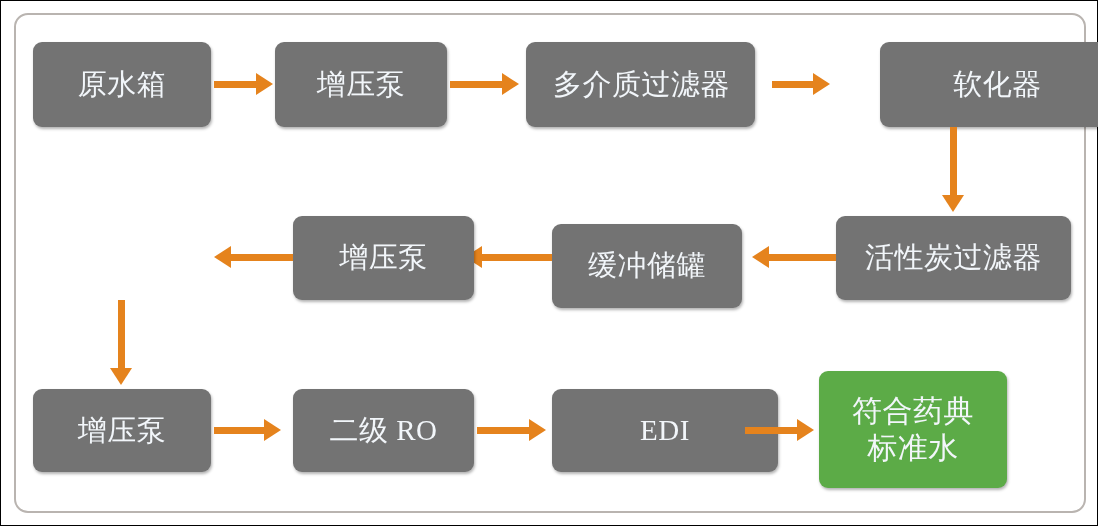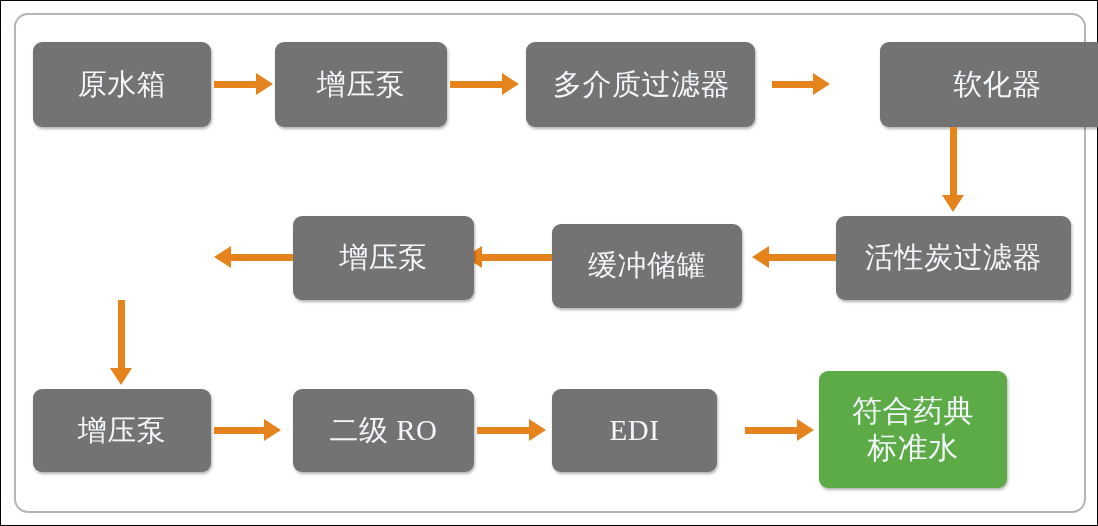--- a/index.html
+++ b/index.html
@@ -141,21 +141,21 @@
   <div class="arrow-h" style="left:213px;top:426px;width:56px;"></div>
   <div class="head right" style="left:263px;top:418px;"></div>
 
   <div class="node blue" style="left:292px;top:388px;width:181px;height:83px;">
     <span>二级 RO</span>
   </div>
 
   <div class="arrow-h" style="left:476px;top:426px;width:58px;"></div>
   <div class="head right" style="left:528px;top:418px;"></div>
 
-  <div class="node blue" style="left:551px;top:388px;width:165px;height:83px;">
+  <div class="node blue" style="left:551px;top:388px;width:226px;height:83px;">
     <span>EDI</span>
   </div>
 
   <div class="arrow-h" style="left:744px;top:426px;width:58px;"></div>
   <div class="head right" style="left:796px;top:418px;"></div>
 
   <div class="node green" style="left:818px;top:370px;width:188px;height:117px;align-items:center;">
     <span>符合药典
 标准水</span>
   </div>

